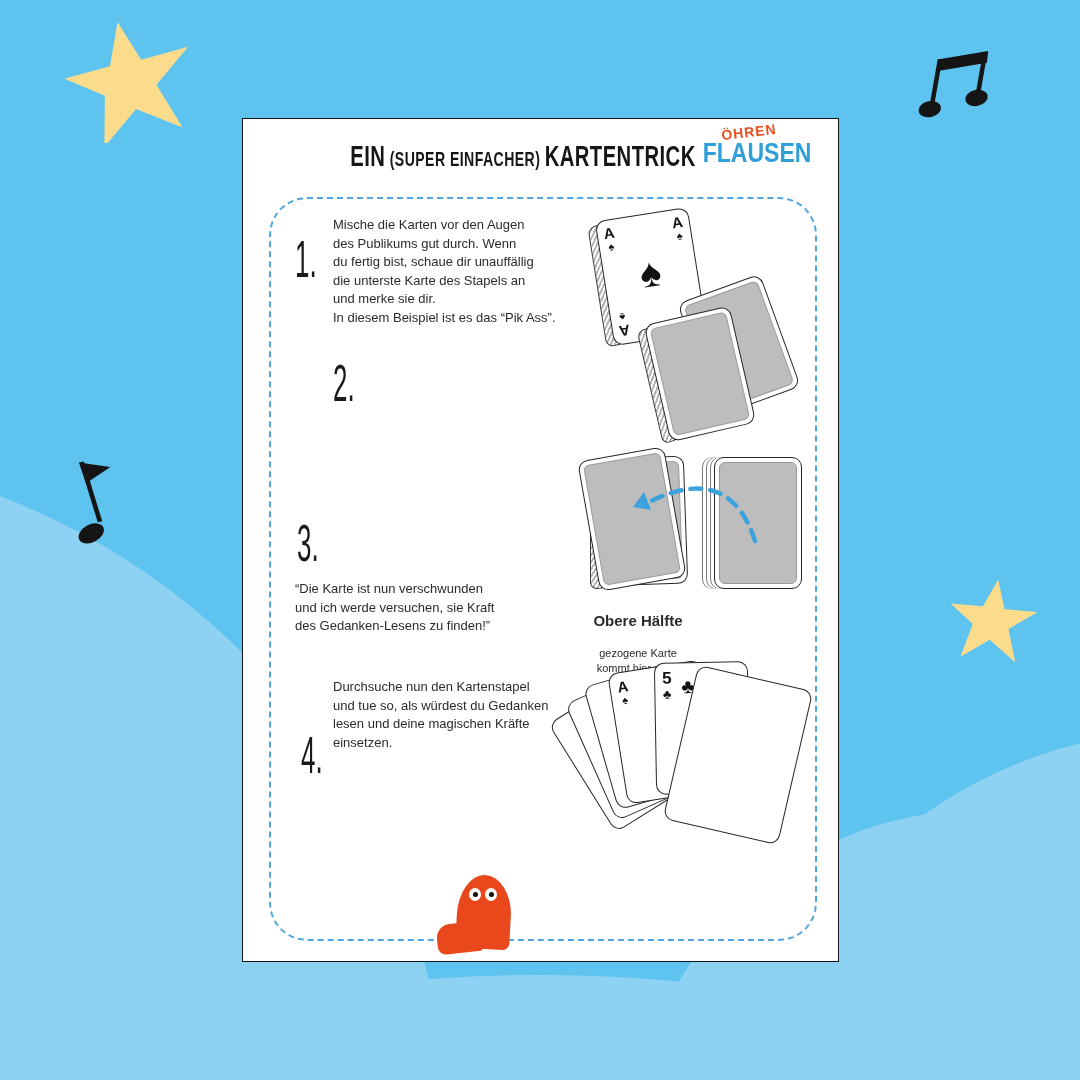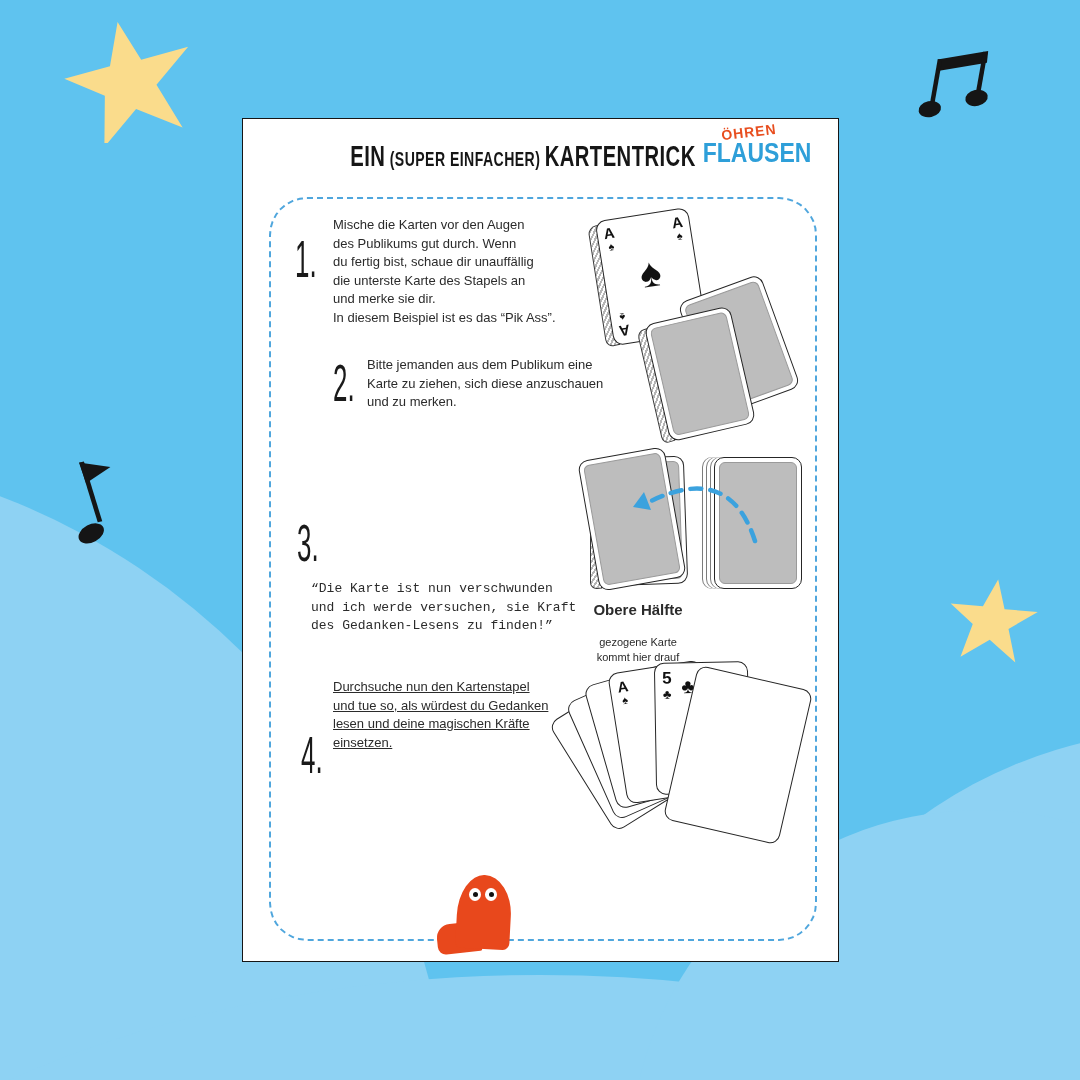--- a/index.html
+++ b/index.html
@@ -34,21 +34,21 @@
   .card,.cardback{position:absolute;background:#fff;border:1.6px solid #262626;border-radius:10px;box-sizing:border-box;}
   .cardback::after{content:"";position:absolute;inset:4px;background:#bdbdbd;border:1px solid #9a9a9a;border-radius:6px;}
   .deck-edge{position:absolute;background:repeating-linear-gradient(125deg,#ffffff 0 2px,#b5b5b5 2px 4px);border:1px solid #3a3a3a;box-sizing:border-box;}
   .corner{position:absolute;display:flex;flex-direction:column;align-items:center;line-height:1;color:#111;font-weight:bold;}
   .corner .rank{font-size:15px;}
   .corner .suit{font-size:11px;margin-top:1px;}
   .corner.br,.corner.bl{transform:rotate(180deg);}
   .center-suit{position:absolute;left:0;right:0;top:38px;text-align:center;font-size:40px;color:#111;line-height:1;}
 
   .diag-label{position:absolute;text-align:center;color:#2b2b2b;}
-  .diag-label .head{font-weight:bold;font-size:15px;}
+  .diag-label .head{font-weight:bold;font-size:15px;margin-top:11px;}
   .diag-label .sub{font-size:11px;line-height:1.35;margin-top:17px;white-space:pre-line;}
 
   
   .ghost{position:absolute;left:194px;top:756px;width:78px;height:78px;}
   .ghost-body{position:absolute;right:4px;top:0;width:54px;height:74px;background:#e8481c;border-radius:48% 52% 12% 10% / 56% 54% 10% 8%;transform:rotate(3deg);}
   .ghost-foot{position:absolute;left:0;bottom:0;width:44px;height:30px;background:#e8481c;border-radius:14px 2px 2px 8px;transform:rotate(-6deg);}
   .ghost-eye{position:absolute;width:12px;height:13px;background:#fff;border-radius:50%;}
   .ghost-eye::after{content:"";position:absolute;left:3.5px;top:4px;width:5px;height:5px;background:#111;border-radius:50%;}
 
   .bubble{position:absolute;left:262px;top:722px;width:136px;height:82px;}
@@ -131,34 +131,31 @@
           </div>
         <div class="corner br" style="right:6px;bottom:5px;">
             <span class="rank">A</span>
             <span class="suit">♠</span>
           </div>
         <div class="center-suit">♠</div>
       </div>
     </div>
 
     <div class="step-num" style="left:90px;top:234px;">2.</div>
-    <div class="step-text" style="left:124px;top:237px;width:290px;">Bitte jemanden aus dem Publikum eine
-Karte zu ziehen, sich diese anzuschauen
-und zu merken.</div>
 
     <div style="position:absolute;left:406px;top:166px;width:150px;height:160px;">
       <div class="cardback" style="left:46px;top:0;width:88px;height:120px;transform:rotate(-20deg);"></div>
       <div style="position:absolute;left:0;top:28px;width:110px;height:130px;transform:rotate(-13deg);">
         <div class="deck-edge" style="left:0;top:4px;width:13px;height:116px;border-radius:7px 0 0 7px;transform:skewY(-4deg);"></div>
         <div class="cardback" style="left:8px;top:0;width:88px;height:120px;"></div>
       </div>
     </div>
 
     <div class="step-num" style="left:54px;top:394px;">3.</div>
-    <div class="step-text" style="left:68px;top:461px;width:280px;font-family:Liberation Mono, monospace;">“Die Karte ist nun verschwunden
+    <div class="step-text" style="left:52px;top:461px;width:280px;">“Die Karte ist nun verschwunden
 und ich werde versuchen, sie Kraft
 des Gedanken-Lesens zu finden!”</div>
 
     <div style="position:absolute;left:343px;top:332px;width:110px;height:146px;">
       <div class="deck-edge" style="left:4px;top:14px;width:12px;height:124px;border-radius:7px 0 0 7px;transform:skewY(-5deg);"></div>
       <div class="cardback" style="left:14px;top:6px;width:86px;height:128px;transform:rotate(-2deg);"></div>
       <div class="cardback" style="left:2px;top:2px;width:88px;height:132px;transform:rotate(-10deg);"></div>
     </div>
     <div style="position:absolute;left:457px;top:336px;width:104px;height:140px;">
       <div class="cardback" style="left:14px;top:2px;width:88px;height:132px;box-shadow:-3px 0 0 #fff,-4px 0 0 #7c7c7c,-7px 0 0 #fff,-8px 0 0 #7c7c7c,-11px 0 0 #fff,-12px 0 0 #7c7c7c;"></div>
@@ -168,21 +165,21 @@
       <polygon points="38,58 49,43 56,61" fill="#3ba2de"></polygon>
     </svg>
 
     <div class="diag-label" style="left:328px;top:482px;width:134px;">
       <div class="head">Obere Hälfte</div>
       <div class="sub">gezogene Karte
 kommt hier drauf</div>
     </div>
 
     <div class="step-num" style="left:58px;top:606px;">4.</div>
-    <div class="step-text" style="left:90px;top:559px;width:280px;text-decoration:underline;">Durchsuche nun den Kartenstapel
+    <div class="step-text" style="left:90px;top:559px;width:280px;">Durchsuche nun den Kartenstapel
 und tue so, als würdest du Gedanken
 lesen und deine magischen Kräfte
 einsetzen.</div>
 
     <div style="position:absolute;left:336px;top:545px;width:245px;height:195px;">
       <div class="card" style="left:-4px;top:26px;width:92px;height:128px;transform:rotate(-32deg);"></div>
       <div class="card" style="left:8px;top:16px;width:92px;height:128px;transform:rotate(-24deg);"></div>
       <div class="card" style="left:20px;top:8px;width:92px;height:128px;transform:rotate(-16deg);"></div>
       <div class="card" style="left:38px;top:2px;width:94px;height:132px;transform:rotate(-9deg);">
         <div class="corner" style="left:7px;top:6px;">

